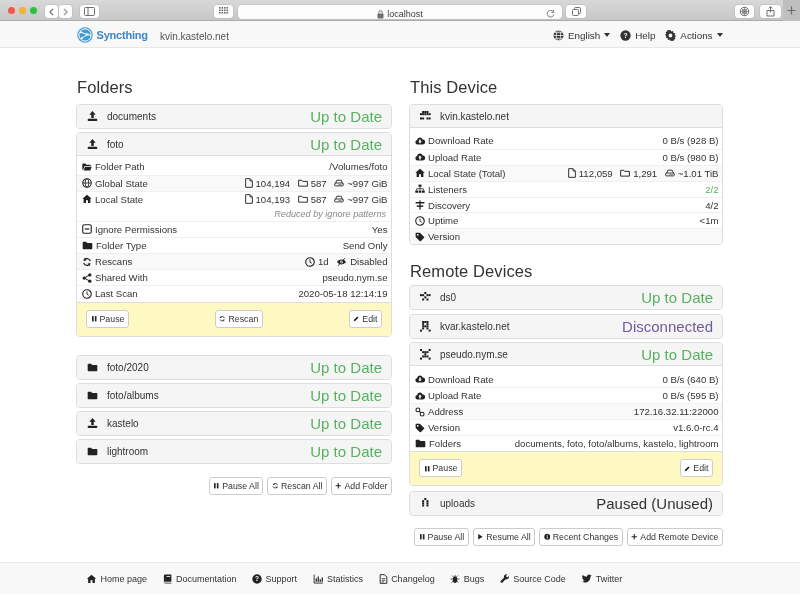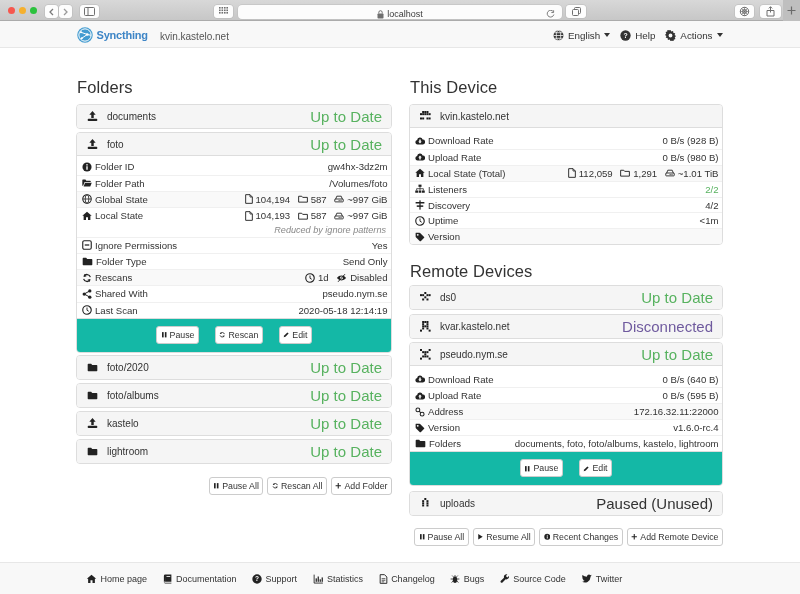--- a/index.html
+++ b/index.html
@@ -48,22 +48,22 @@
 .trow { display:flex; align-items:center; height:16.2px; padding:0 3.5px 0 4.5px;
   font-size:9.6px; color:#333; border-top:1px solid #f0f0f0; }
 .trow:first-child { border-top:none; }
 .trow.odd { background:#f9f9f9; }
 .trow .lab { display:flex; align-items:center; gap:3.5px; }
 .trow .val { margin-left:auto; display:flex; align-items:center; }
 .val svg { margin:0 3px 0 7.5px; }
 .val svg:first-child { margin-left:0; }
 .subrow { display:flex; justify-content:flex-end; padding:0 5px;
   font-size:9.1px; color:#888; font-style:italic; height:13.5px; align-items:center; }
-.pfoot { background:#14b8a6; border-top:1px solid #ddd; border-radius:0 0 3px 3px;
-  display:flex; justify-content:center; gap:16px; padding:7.5px 9px; }
+.pfoot { background:#fef9c3; border-top:1px solid #ddd; border-radius:0 0 3px 3px;
+  display:flex; justify-content:space-between; gap:16px; padding:7.5px 9px; }
 
 #fototbl { padding-top:2.5px; }
 .rtbl { padding-top:5px; }
 .pad2 { padding-top:5.5px !important; }
 .pad2 ~ .pfoot { }
 .rtbl .trow { height:15.9px; }
 
 .btn { display:inline-flex; align-items:center; justify-content:center; gap:2.5px; height:18px;
   padding:0 3.5px; background:#fff; border:1px solid #ccc; border-radius:3px;
   font-size:8.8px; color:#333; white-space:nowrap; }
@@ -206,28 +206,20 @@
         </span>documents<span class="status ok">Up to Date</span></div>
   </div>
 
   <div class="panel lpan" style="top:132px;">
     <div class="phead"><span class="ico">
           <svg class="i" width="11" height="11" viewBox="0 0 16 16">
             <path fill="#222" d="M8 0 L12.6 5.4 H9.8 V10.2 H6.2 V5.4 H3.4 Z M2.2 11.4 H13.8 Q15 11.4 15 12.6 V13.4 Q15 14.6 13.8 14.6 H2.2 Q1 14.6 1 13.4 V12.6 Q1 11.4 2.2 11.4 Z"></path>
           </svg>
         </span>foto<span class="status ok">Up to Date</span></div>
     <div class="tbl" id="fototbl">
-      <div class="trow">
-          <span class="lab"><svg class="i" width="10" height="10" viewBox="0 0 16 16">
-              <circle cx="8" cy="8" r="7.3" fill="#222"></circle>
-              <rect x="6.9" y="3.4" width="2.2" height="2.2" fill="#fff"></rect>
-              <rect x="6.9" y="6.8" width="2.2" height="5.6" fill="#fff"></rect>
-            </svg> Folder ID</span>
-          <span class="val">gw4hx-3dz2m</span>
-        </div>
       <div class="trow">
           <span class="lab"><svg class="i" width="10" height="10" viewBox="0 0 16 16">
               <path fill="#222" d="M0.5 3.5 Q0.5 2.5 1.5 2.5 H5.5 L7 4.5 H13 Q14 4.5 14 5.6 V6.5 H4.2 L1.8 12.5 H0.5 Z M4.9 7.5 H15.6 L13.4 13 Q13.2 13.5 12.6 13.5 H2.6 Z"></path>
             </svg> Folder Path</span>
           <span class="val">/Volumes/foto</span>
         </div>
       <div class="trow odd">
           <span class="lab"><svg class="i" width="10" height="10" viewBox="0 0 16 16">
               <circle cx="8" cy="8" r="6.8" fill="none" stroke="#222" stroke-width="1.7"></circle>
               <ellipse cx="8" cy="8" rx="2.9" ry="6.8" fill="none" stroke="#222" stroke-width="1.3"></ellipse>

